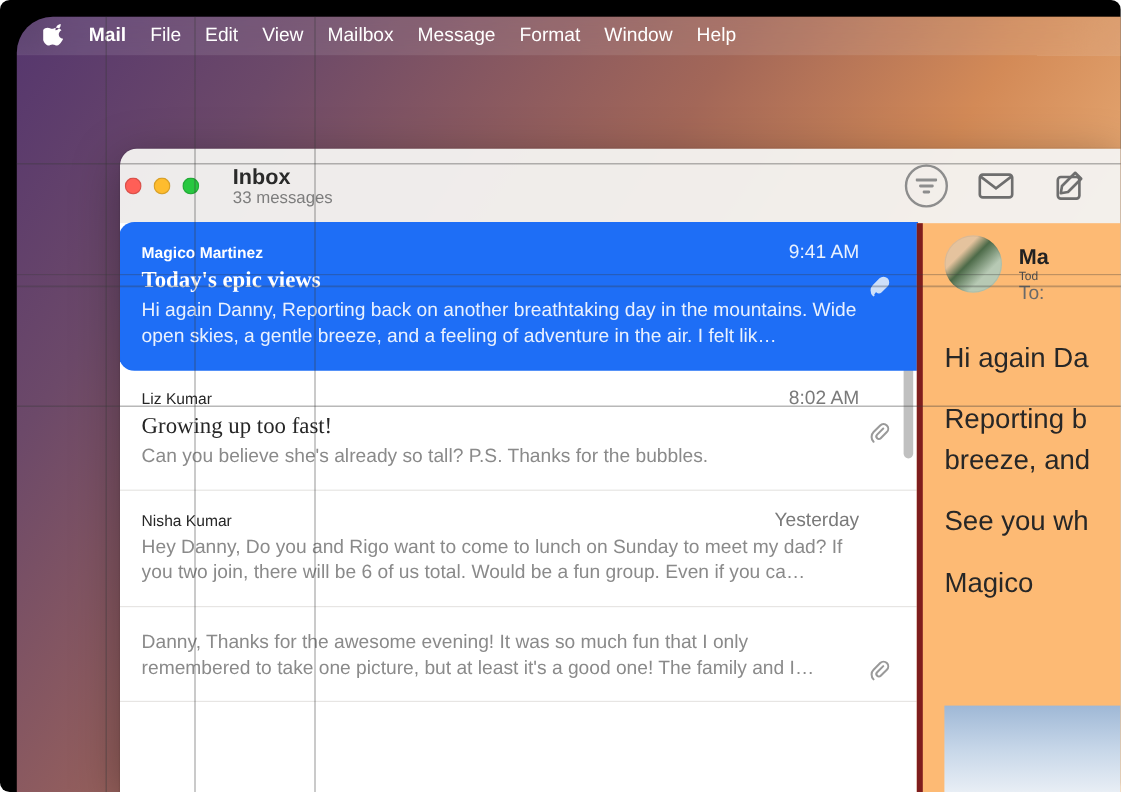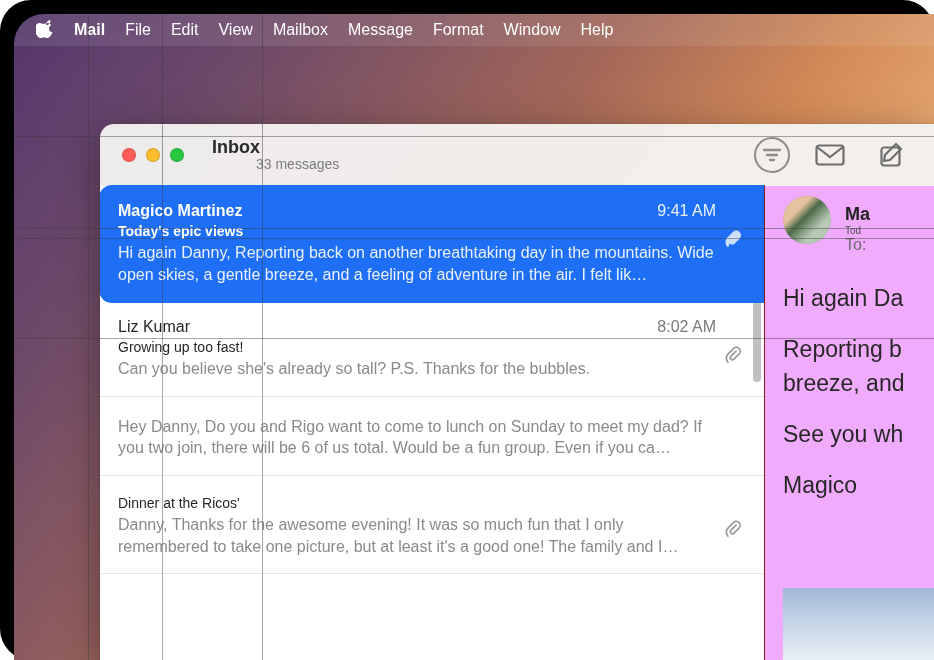--- a/index.html
+++ b/index.html
@@ -1,70 +1,70 @@
 <!DOCTYPE html>
 <html><head>
   <meta charset="utf-8">
   <style>
     * { margin: 0; padding: 0; box-sizing: border-box; font-family: -apple-system, "SF Pro Text", "Helvetica Neue", Arial, sans-serif; -webkit-font-smoothing: antialiased; }
     body { width: 934px; height: 660px; overflow: hidden; background: #fff; position: relative; }
 
     
-    .frame   { position:absolute; inset:0; background:#000; border-radius:31px; padding:14px; }
+    .frame   { position:absolute; inset:0; background:#000; border-radius:8px; padding:14px; }
     .screen  { position:absolute; left:14px; top:14px; right:0; bottom:0; border-top-left-radius:30px; overflow:hidden;
                background:linear-gradient(125deg,#55366e 0%,#6c4969 18%,#a36758 45%,#d38a57 62%,#f3be86 85%); }
 
     
     .menubar { height:32px; display:flex; align-items:center; gap:20px; padding:0 22px;
                background:rgba(255,255,255,.10); backdrop-filter:blur(20px); color:#fff; font-size:16px; font-weight:500; }
     .menubar .apple svg{display:block;fill:#fff;}
     .menubar span{cursor:default;}
     .menubar .app{font-weight:700;}
 
     
     .mailwin { position:absolute; left:86px; top:110px; right:0; bottom:0; background:rgba(244,242,240,.96);
                border-top-left-radius:14px; box-shadow:0 10px 40px rgba(0,0,0,.35),0 0 0 1px rgba(0,0,0,.06); overflow:hidden; }
 
     .toolbar { height:62px; display:flex; align-items:center; }
-    .tb-left { display:flex; align-items:center; gap:10px; padding-left:22px; }
+    .tb-left { display:flex; align-items:center; gap:10px; padding-left:4px; }
     .dot     { width:14px; height:14px; border-radius:50%; border:1px solid rgba(0,0,0,.15); }
     .dot.red{background:#ff5f57;} .dot.yel{background:#febc2e;} .dot.grn{background:#28c840;}
     .tb-title{ margin-left:18px; }
     .tb-title .t { font-size:18px; font-weight:700; color:#2a2a2a; line-height:1.05; }
-    .tb-title .s { font-size:14px; color:#7d7d7d;margin-left:44px; }
+    .tb-title .s { font-size:14px; color:#7d7d7d; }
     .tb-spacer{flex:1;}
     .tb-btn  { width:36px;height:36px;border-radius:50%;border:2px solid #8d8d8d;display:flex;align-items:center;justify-content:center;margin-right:20px;}
     .tb-btn svg{display:block;}
     .tb-ico  { width:40px;display:flex;align-items:center;justify-content:center;margin-right:22px;color:#6e6e6e;}
 
     .split   { display:flex; height:calc(100% - 62px); }
 
     
     .list    { width:664px; position:relative; background:#fff; }
     .scrollthumb{position:absolute;right:3px;top:6px;width:8px;height:190px;background:#c0c0c0;border-radius:4px;}
 
     .msg     { padding:16px 48px 16px 18px; border-bottom:1px solid #e7e5e3; position:relative; cursor:default; }
     .msg .row1{ display:flex; justify-content:space-between; align-items:baseline; }
-    .msg .sender{font-size:16px;color:#262626;}
+    .msg .sender{font-size:13px;color:#262626;}
     .msg .time{font-size:16px;color:#7a7a7a;}
-    .msg .subject{font-size:14px;color:#262626;margin-top:3px;}
+    .msg .subject{font-size:19px;color:#262626;margin-top:3px;font-family:Liberation Serif, serif;}
     .msg .preview{font-size:16px;color:#8a8a8a;margin-top:3px;line-height:1.35;
                   display:-webkit-box;-webkit-line-clamp:2;-webkit-box-orient:vertical;overflow:hidden;}
     .msg .clip{position:absolute;right:22px;top:44px;}
     .msg .clip svg{display:block;}
 
     .msg.sel { background:#1e6ef6; border-bottom-color:transparent; border-top-left-radius:12px; border-bottom-left-radius:12px; box-shadow:0 0 0 1px #1e6ef6; }
     .msg.sel .sender,.msg.sel .subject{color:#fff;}
     .msg.sel .sender{font-weight:700;}
     .msg.sel .subject{font-weight:600;}
     .msg.sel .time,.msg.sel .preview{color:rgba(255,255,255,.9);}
     .msg.sel .clip svg path{fill:#cddff9!important;}
 
     
-    .reader  { flex:1; background:#f0abfc; border-left:1px solid #7f1d1d; padding:18px 0 0 18px; position:relative; overflow:hidden; }
+    .reader  { flex:1; background:#fdba74; border-left:5px solid #7f1d1d; padding:18px 0 0 18px; position:relative; overflow:hidden; }
     .reader .avatar{ width:48px;height:48px;border-radius:50%;
         background:linear-gradient(135deg,#e5c39e 30%,#4c6a48 45%,#b7c9b4 70%);
         position:absolute;left:18px;top:10px; box-shadow: inset 0 0 0 1px rgba(0,0,0,.05);}
     .reader .hdr{margin-left:62px;margin-bottom:28px;}
     .reader .hdr .from{font-size:18px;font-weight:600;color:#222;}
     .reader .hdr .sub{font-size:10px;color:#4b4b4b;}
     .reader .hdr .to{font-size:16px;color:#6a6a6a;}
     .reader .body{font-size:23px;color:#272727;line-height:1.45;}
     .reader .body p{margin-bottom:18px;white-space:nowrap;}
     .reader .attachment{position:absolute;left:18px;right:0;bottom:0;height:72px;
@@ -156,25 +156,28 @@
             <div class="subject">Growing up too fast!</div>
             <div class="preview">Can you believe she's already so tall? P.S. Thanks for the bubbles.</div>
             <span class="clip">
                 <svg width="17" height="19" viewBox="0 0 17 19">
                   <path d="M13 6l-6 6c-1 1-1 2.5 0 3.5s2.5 1 3.5 0l6-6c1.8-1.8 1.8-4.7 0-6.5s-4.7-1.8-6.5 0l-6.5 6.5c-2.6 2.6-2.6 6.9 0 9.5" fill="none" stroke="#9a9a9a" stroke-width="2" stroke-linecap="round" transform="scale(.85)"></path>
                 </svg>
               </span>
           </div>
 
           <div class="msg">
+            <div class="row1">
+              <span class="sender">Nisha Kumar</span>
+              <span class="time">Yesterday</span>
+            </div>
             <div class="preview">Hey Danny, Do you and Rigo want to come to lunch on Sunday to meet my dad? If you two join, there will be 6 of us total. Would be a fun group. Even if you ca…</div>
           </div>
 
           <div class="msg">
-            <div class="subject">Dinner at the Ricos'</div>
             <div class="preview">Danny, Thanks for the awesome evening! It was so much fun that I only remembered to take one picture, but at least it's a good one! The family and I…</div>
             <span class="clip">
                 <svg width="17" height="19" viewBox="0 0 17 19">
                   <path d="M13 6l-6 6c-1 1-1 2.5 0 3.5s2.5 1 3.5 0l6-6c1.8-1.8 1.8-4.7 0-6.5s-4.7-1.8-6.5 0l-6.5 6.5c-2.6 2.6-2.6 6.9 0 9.5" fill="none" stroke="#9a9a9a" stroke-width="2" stroke-linecap="round" transform="scale(.85)"></path>
                 </svg>
               </span>
           </div>
         </div>
 
         <div class="reader">

